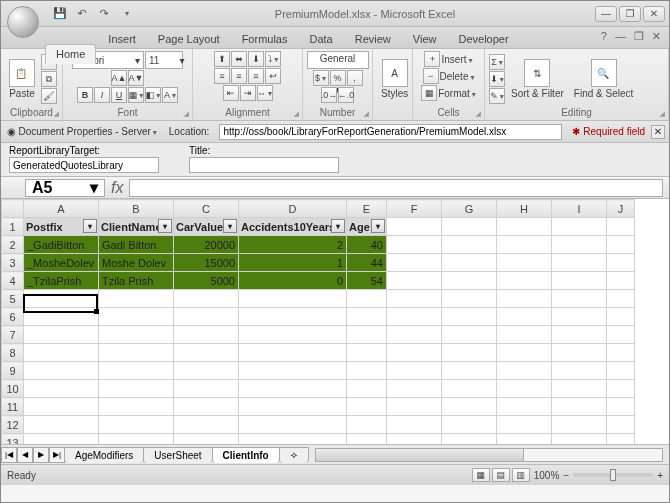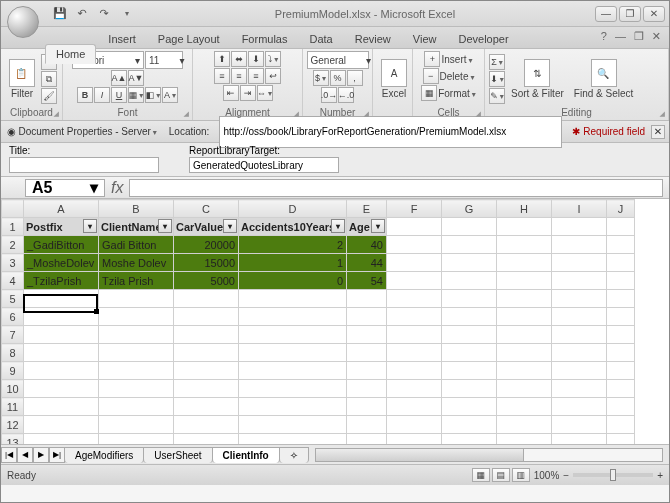--- a/index.html
+++ b/index.html
@@ -27,21 +27,21 @@
   .ic { width:18px; height:18px; border:1px solid #aaa; background:#fff; display:flex; align-items:center; justify-content:center; font-size:10px;}
   .ic.lg { width:26px; height:28px;}
   .stack { display:flex; flex-direction:column; gap:1px;}
   .row { display:flex; gap:1px; align-items:center;}
   .combo { height:18px; border:1px solid #aaa; background:#fff; font-size:10px; padding:1px 3px; display:flex; align-items:center; justify-content:space-between; gap:20px;}
   .dd::after { content:"▾"; font-size:8px; color:#666; margin-left:2px;}
   .sq { width:16px; height:16px; border:1px solid #aaa; background:linear-gradient(#fdfdfd,#e8e8e8); display:flex; align-items:center; justify-content:center; font-size:9px;}
 
   .docprops { height:22px; background:linear-gradient(#e8e8e8,#d8d8d8); border-bottom:1px solid #bbb; display:flex; align-items:center; font-size:10px; color:#333;}
   .docprops .box { padding:0 6px;}
-  .docprops .loc-input { flex:1; margin:16px 4px; height:32px; border:1px solid #aaa; background:#fff; font-size:10px; padding:1px 3px;}
+  .docprops .loc-input { flex:1; margin:16px 4px; height:16px; border:1px solid #aaa; background:#fff; font-size:10px; padding:1px 3px;}
   .req { color:#a00; padding:0 6px;}
   .close-x { width:14px; height:14px; display:flex; align-items:center; justify-content:center; border:1px solid #aaa; margin-right:4px; font-size:10px; background:#eee;}
 
   .props-row { height:34px; background:#ececec; border-bottom:1px solid #bbb; display:flex; align-items:flex-start; font-size:10px; padding:2px 8px; gap:30px;}
   .field { display:flex; flex-direction:column; gap:1px;}
   .field input { height:16px; width:150px; border:1px solid #aaa; font-size:10px; padding:1px 3px;}
 
   .namebox-row { height:22px; background:linear-gradient(#f4f4f4,#e3e3e3); border-bottom:1px solid #bbb; display:flex; align-items:center; font-size:16px;}
   .namebox { width:80px; height:18px; border:1px solid #aaa; background:#fff; margin-left:24px; padding:1px 6px; display:flex; align-items:center; justify-content:space-between; font-weight:bold;}
   .fx { margin:0 6px; font-style:italic; color:#666;}
@@ -110,21 +110,21 @@
     <span>❐</span>
     <span>✕</span>
   </div>
 </div>
 
 <div class="ribbon">
   <div class="group" style="width:62px;">
     <div class="g-body">
       <div class="big-btn">
         <div class="ic lg">📋</div>
-        <span>Filter</span>
+        <span>Paste</span>
       </div>
       <div class="stack">
         <div class="sq">✂</div>
         <div class="sq">⧉</div>
         <div class="sq">🖌</div>
       </div>
     </div>
     <div class="group-label">Clipboard</div>
   </div>
 
@@ -174,42 +174,42 @@
         <div class="sq">⇤</div>
         <div class="sq">⇥</div>
         <div class="sq dd">⇔</div>
       </div>
     </div>
     <div class="group-label">Alignment</div>
   </div>
 
   <div class="group" style="width:70px;">
     <div class="g-body stack">
-      <div class="combo" style="width:62px;">
+      <div class="combo" style="width:62px;flex-direction:column;">
           <span>General</span>
           <span>▾</span>
         </div>
       <div class="row">
         <div class="sq dd">$</div>
         <div class="sq">%</div>
         <div class="sq">,</div>
       </div>
       <div class="row">
         <div class="sq">.0→</div>
         <div class="sq">←.0</div>
       </div>
     </div>
     <div class="group-label">Number</div>
   </div>
 
   <div class="group" style="width:40px;">
     <div class="g-body">
       <div class="big-btn">
         <div class="ic lg">A</div>
-        <span>Excel</span>
+        <span>Styles</span>
       </div>
     </div>
     <div class="group-label" style="visibility:hidden">Styles</div>
   </div>
 
   <div class="group" style="width:72px;">
     <div class="g-body stack">
       <div class="row">
           <div class="sq">+</div>
           <span class="dd">Insert</span>
@@ -249,26 +249,26 @@
 <div class="docprops">
   <div class="box">◉ <span class="dd">Document Properties - Server</span></div>
   <div class="box">Location:</div>
   <input class="loc-input" value="http://oss/book/LibraryForReportGeneration/PremiumModel.xlsx" style="">
   <div class="req"><span>✱</span> <span>Required field</span></div>
   <div class="close-x">✕</div>
 </div>
 
 <div class="props-row">
   <div class="field">
+    <span>ReportLibraryTarget:</span>
+    <input value="GeneratedQuotesLibrary" style="">
+  </div>
+  <div class="field">
     <span>Title:</span>
     <input value="" style="">
-  </div>
-  <div class="field">
-    <span>ReportLibraryTarget:</span>
-    <input value="GeneratedQuotesLibrary" style="">
   </div>
 </div>
 
 <div class="namebox-row">
   <div class="namebox">
       <span>A5</span>
       <span>▾</span>
     </div>
   <span class="fx">fx</span>
   <div class="formula-bar"></div>

